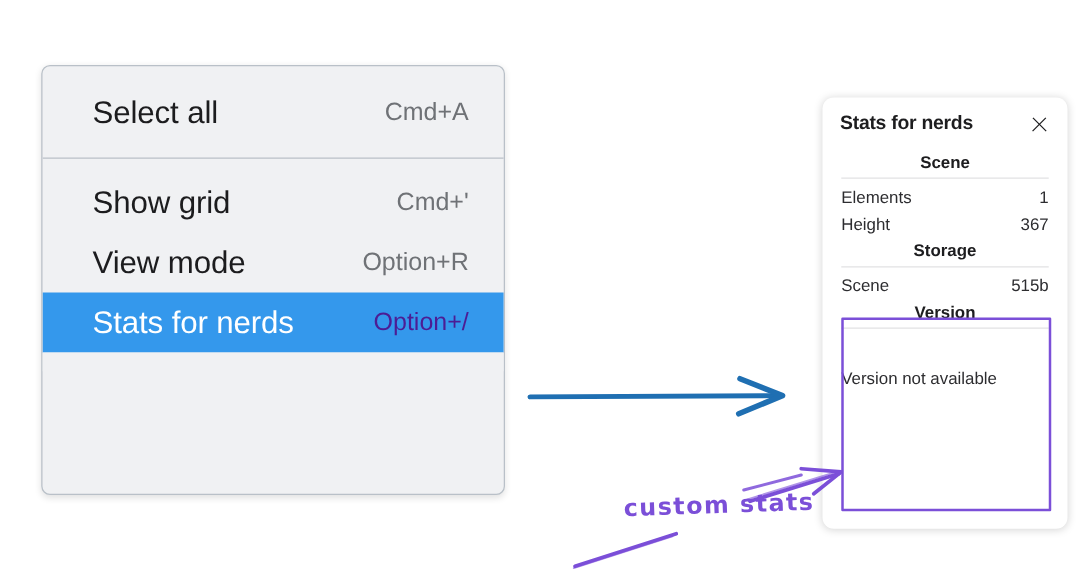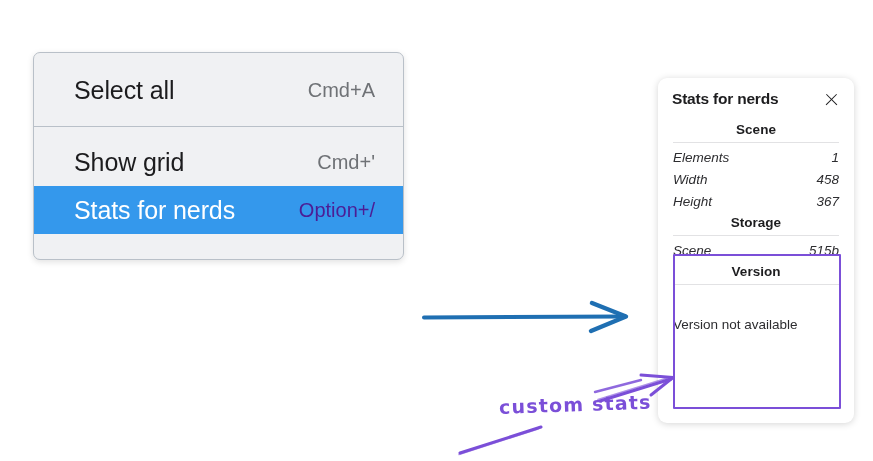--- a/index.html
+++ b/index.html
@@ -16,21 +16,21 @@
     font-family: "Liberation Sans", sans-serif;
     -webkit-font-smoothing: antialiased;
   }
 
   
   #context-menu {
     position: absolute;
     left: 33px;
     top: 52px;
     width: 371px;
-    height: 208px;
+    height: 344px;
     background: #f0f1f3;
     border: 1px solid #b9c0c8;
     border-radius: 7px;
     box-shadow: 0 2px 6px rgba(0,0,0,0.12);
     box-sizing: border-box;
     overflow: hidden;
   }
   .menu-group {
     padding: 0;
   }
@@ -139,21 +139,20 @@
     background: #e2e2e4;
     margin: 0 1px 3px 1px;
   }
   .stat-row {
     display: flex;
     justify-content: space-between;
     align-items: flex-start;
     font-size: 13.5px;
     color: #2d2d30;
     padding: 3.5px 1px;
-    font-style: italic;
   }
   .stat-row .sr-value {
     text-align: right;
   }
   .stat-note {
     font-size: 13.5px;
     color: #2d2d30;
     padding: 4px 1px;
     margin-top: 28px;
   }
@@ -206,20 +205,24 @@
       </div>
     </div>
 
     <div class="menu-divider"></div>
 
     <div class="menu-group group-bottom">
       <div class="menu-item">
         <span class="mi-label">Show grid</span>
         <span class="mi-shortcut">Cmd+'</span>
       </div>
+      <div class="menu-item">
+        <span class="mi-label">View mode</span>
+        <span class="mi-shortcut">Option+R</span>
+      </div>
       <div class="menu-item selected">
         <span class="mi-label">Stats for nerds</span>
         <span class="mi-shortcut">Option+/</span>
       </div>
     </div>
 
     <div class="menu-footer"></div>
   </div>
 
   <div id="stats-panel">
@@ -229,24 +232,20 @@
       <span class="close-icon"></span>
     </div>
 
     <div class="sec-head">Scene</div>
     <div class="sec-rule"></div>
     <div class="stat-row">
       <span class="sr-label">Elements</span>
       <span class="sr-value">1</span>
     </div>
     <div class="stat-row">
-      <span class="sr-label">Width</span>
-      <span class="sr-value">458</span>
-    </div>
-    <div class="stat-row">
       <span class="sr-label">Height</span>
       <span class="sr-value">367</span>
     </div>
 
     <div class="sec-head">Storage</div>
     <div class="sec-rule"></div>
     <div class="stat-row">
       <span class="sr-label">Scene</span>
       <span class="sr-value">515b</span>
     </div>

